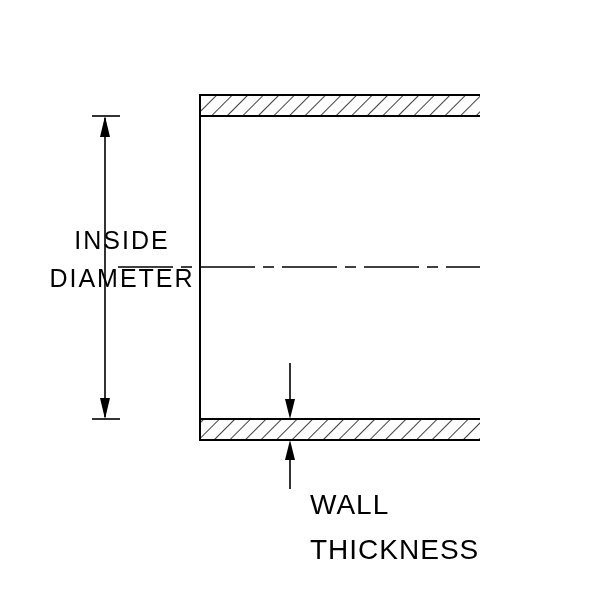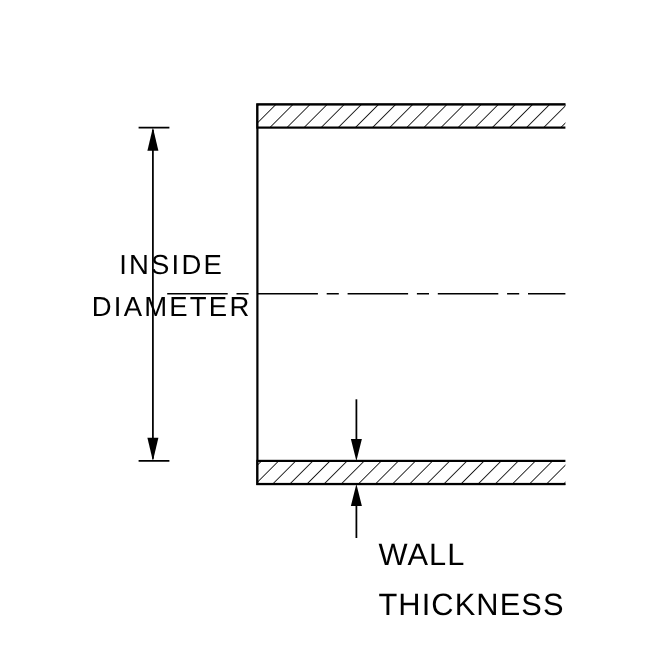--- a/index.html
+++ b/index.html
@@ -7,21 +7,20 @@
     padding: 0;
     background: #ffffff;
     font-family: "Liberation Sans", sans-serif;
   }
   .canvas {
     position: relative;
     width: 480px;
     height: 597px;
     background: #ffffff;
     overflow: hidden;
-    padding-left: 34px;
   }
   svg { display: block; }
   .dim-label {
     font-family: "Liberation Sans", sans-serif;
     fill: #000000;
   }
   .label-center {
     font-size: 25px;
     letter-spacing: 2px;
     text-anchor: middle;

